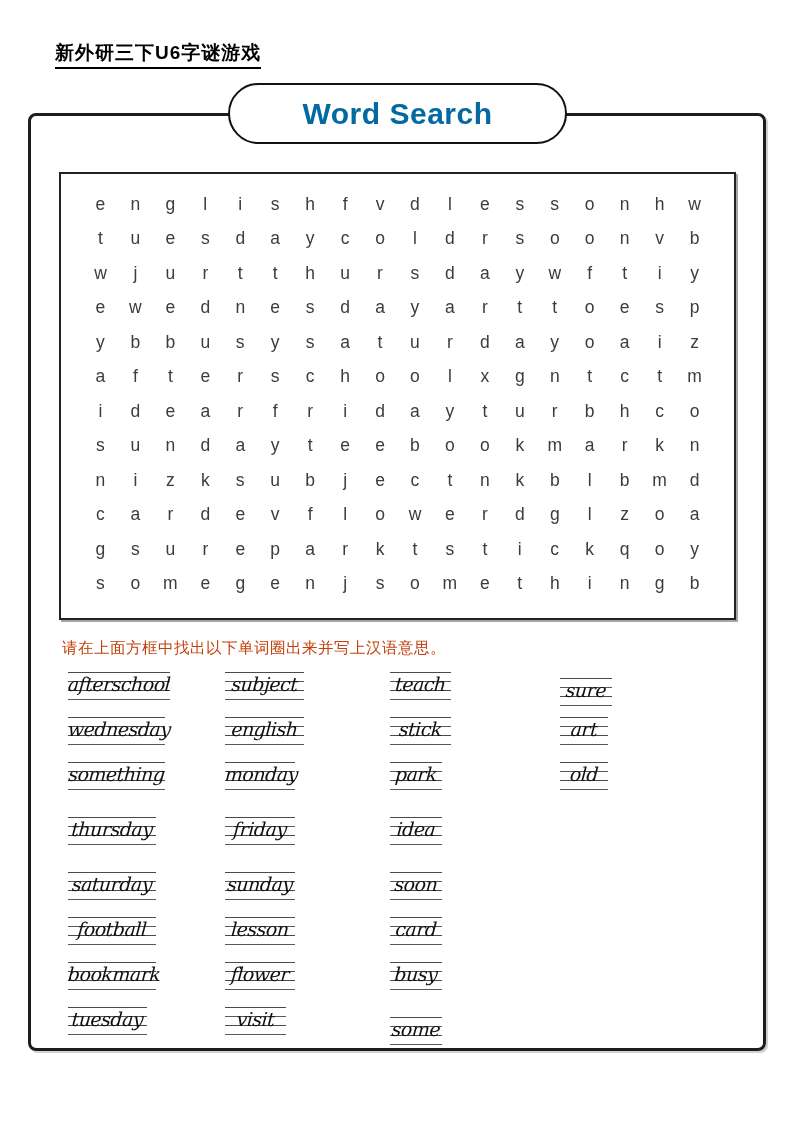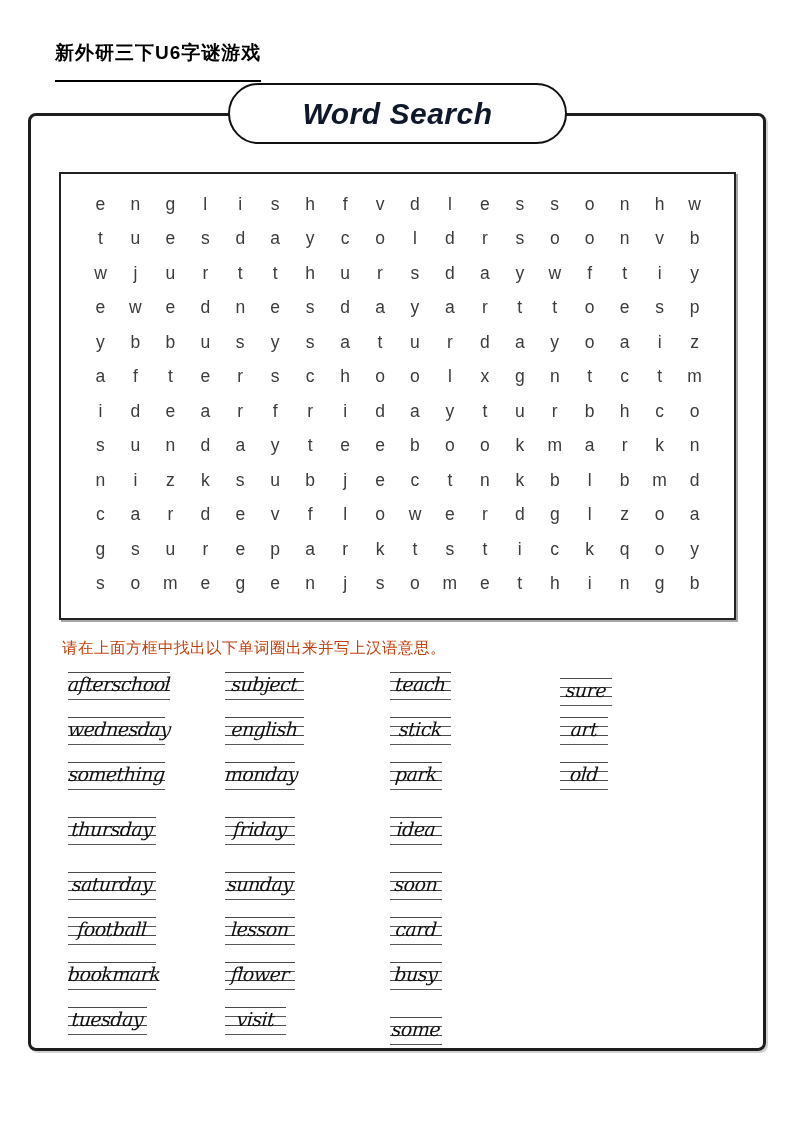--- a/index.html
+++ b/index.html
@@ -15,21 +15,21 @@
 
   
   .doc-title {
     position: absolute;
     left: 55px;
     top: 40px;
     font-size: 19px;
     font-weight: bold;
     color: #000;
     border-bottom: 2px solid #000;
-    padding-bottom: 14px;
+    padding-bottom: 1px;
     letter-spacing: 1px;
     display: inline-block;
   }
 
   
   .outer-box {
     position: absolute;
     left: 28px;
     top: 113px;
     width: 738px;
@@ -52,23 +52,22 @@
     border: 2.5px solid #111;
     border-radius: 31px;
     display: flex;
     align-items: center;
     justify-content: center;
     z-index: 3;
   }
   .banner-title {
     font-size: 30px;
     font-weight: bold;
-    color: #0f172a;
+    color: #0369a1;
     letter-spacing: 0.5px;
-    font-style: italic;
   }
 
   
   .grid-box {
     position: absolute;
     left: 59px;
     top: 172px;
     width: 677px;
     height: 448px;
     border: 2px solid #222;

